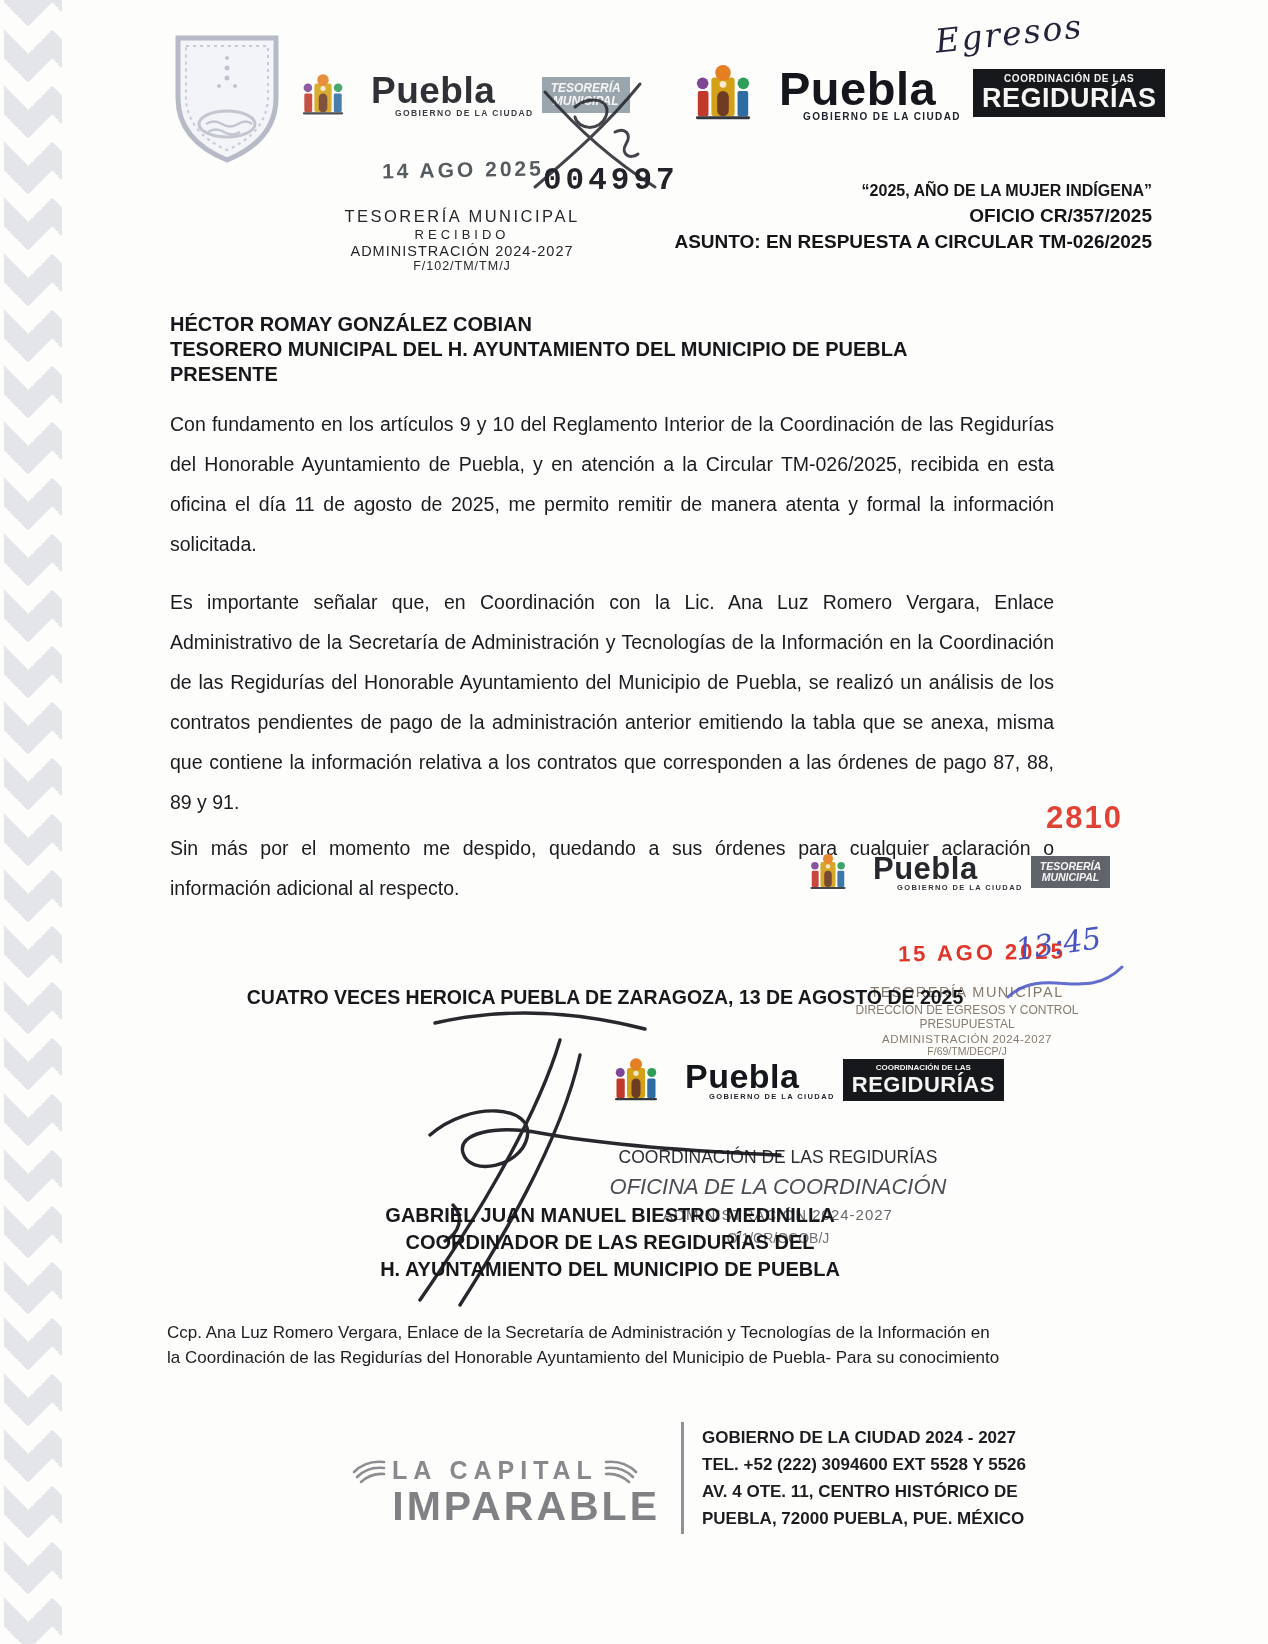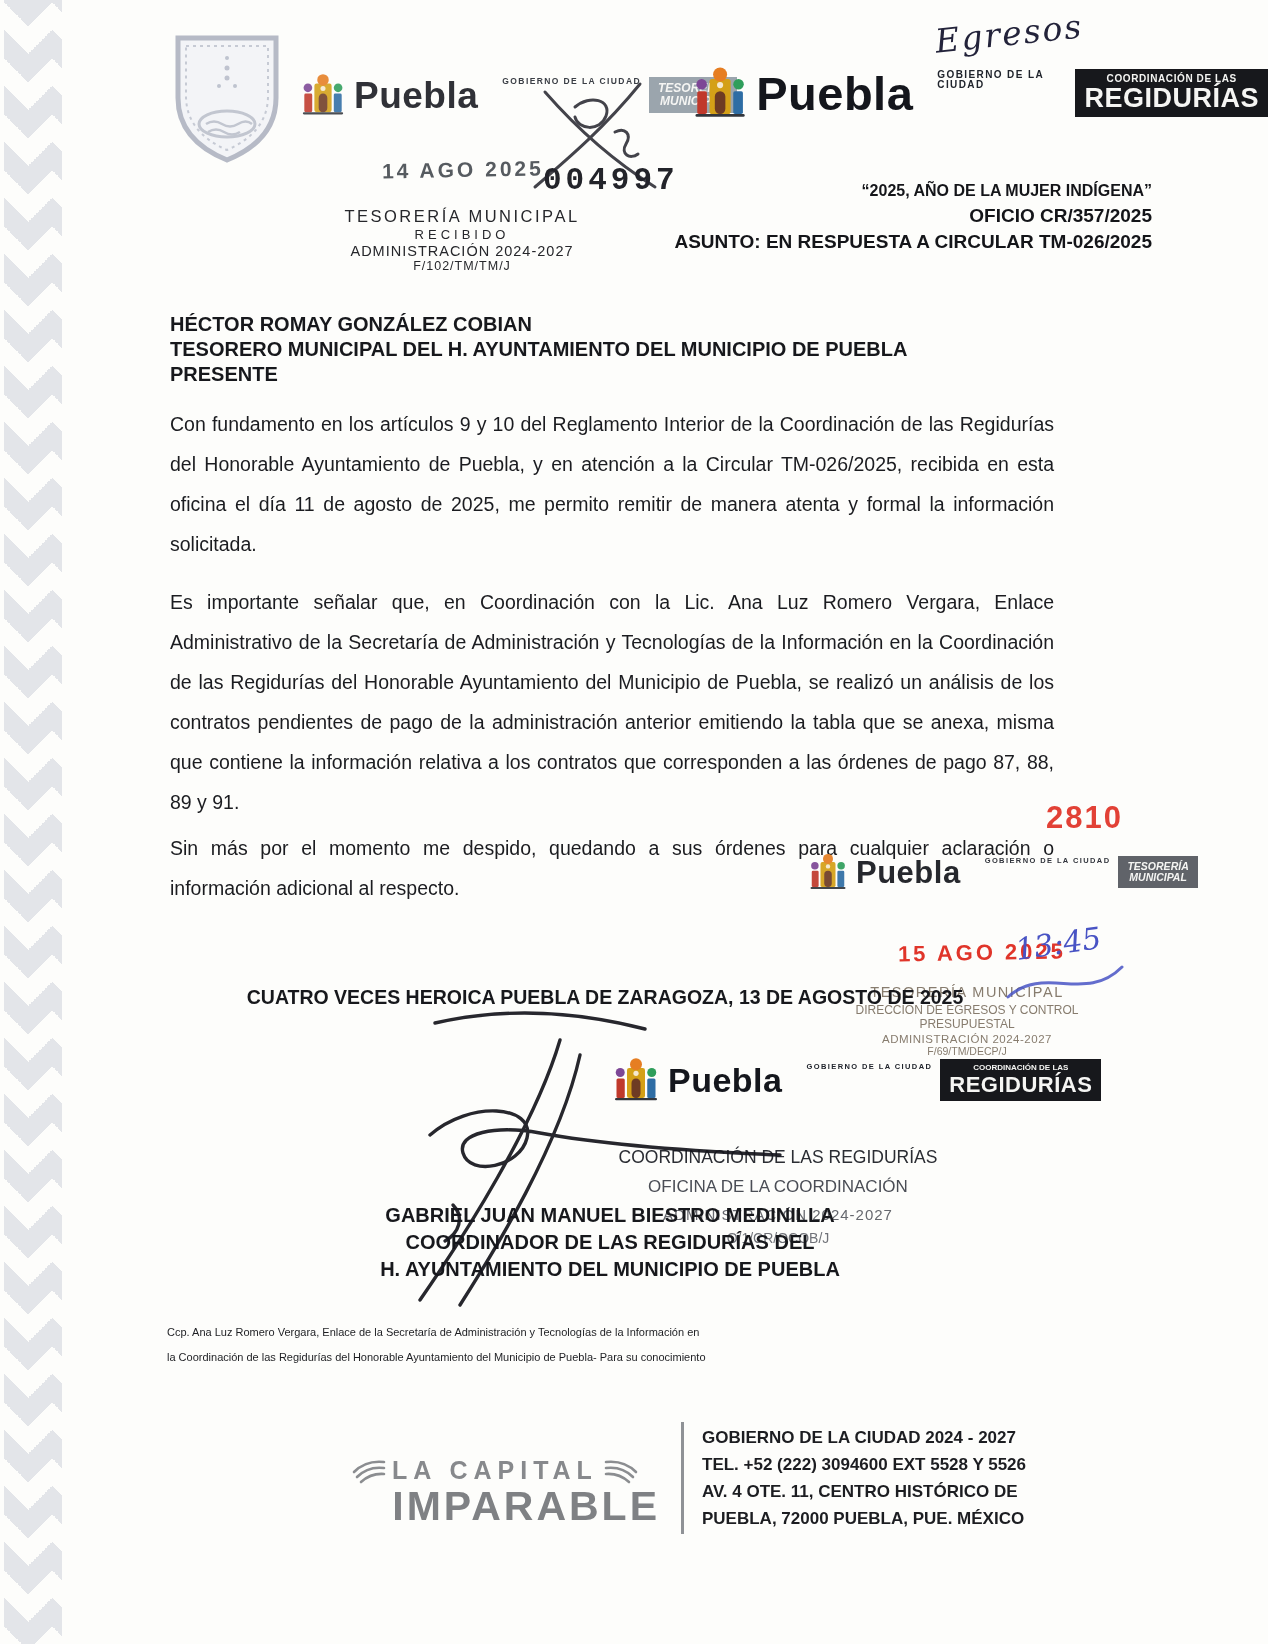--- a/index.html
+++ b/index.html
@@ -15,21 +15,21 @@
       linear-gradient(135deg,#cfd2dc 25%,transparent 25%),
       linear-gradient(225deg,#cfd2dc 25%,transparent 25%),
       linear-gradient(315deg,#cfd2dc 25%,transparent 25%),
       linear-gradient(45deg,#cfd2dc 25%,transparent 25%);
     background-position:-24px 0,-24px 0,0 0,0 0;
     background-size:48px 56px;
   }
   .coat{position:absolute; left:148px; top:28px;}
   
   .brand-row{position:absolute; display:flex; align-items:center; gap:8px;}
-  .brand-text{display:flex; line-height:1;}
+  .brand-text{display:flex; flex-direction:column; line-height:1;margin-left:17px;}
   .brand-name{font-weight:bold; color:#14161c; letter-spacing:.5px;}
   .brand-sub{font-weight:bold; color:#20242c; letter-spacing:1.4px;padding-left:24px;}
   .label-box{color:#f5f5f3; text-align:center; line-height:1.05; padding:5px 9px;}
   .label-box .small{font-weight:bold;}
   .label-box .big{font-weight:800; letter-spacing:.5px;}
   
   .stamp1{left:300px; top:72px; opacity:.88;}
   .stamp1 .brand-name{font-size:37px;}
   .stamp1 .brand-sub{font-size:8.5px;}
   .stamp1 .label-box{background:#8e99a3; font-style:italic;}
@@ -90,27 +90,27 @@
   .sig-svg{position:absolute; left:375px; top:1005px; z-index:5;}
   
   .logo-low{left:612px; top:1056px;}
   .logo-low .brand-name{font-size:34px;}
   .logo-low .brand-sub{font-size:7.5px;}
   .logo-low .label-box{background:#17181c;}
   .logo-low .small{font-size:8px;}
   .logo-low .big{font-size:22px;}
   .coord{position:absolute; left:598px; top:1142px; width:360px; text-align:center; z-index:2;}
   .coord .c1{font-size:17.5px; color:#2b2d33; line-height:30px;}
-  .coord .c2{font-size:17px; color:#4a4d55; line-height:30px;}
+  .coord .c2{font-size:22px; color:#4a4d55; line-height:30px;font-style:italic;}
   .coord .c3{font-size:17px; color:#55585f; line-height:30px;}
   .coord .c4{font-size:15px; color:#66686e; letter-spacing:1px; line-height:25px;}
   .coord .c5{font-size:14px; color:#707278; line-height:22px;}
   .signer{position:absolute; left:320px; top:1202px; width:580px; text-align:center;
     font-weight:bold; font-size:20px; line-height:27px; color:#17181c; z-index:3;}
-  .ccp{position:absolute; left:167px; top:1320px; width:915px; font-size:11px;
+  .ccp{position:absolute; left:167px; top:1320px; width:915px; font-size:17px;
     line-height:25px; color:#1d1e22;}
   
   .cap-logo{position:absolute; left:330px; top:1456px; width:330px; text-align:right;}
   .cap-row{display:flex; align-items:center; justify-content:center; gap:6px;}
   .cap-l1{font-size:25px; font-weight:bold; letter-spacing:6px; color:#87898c;}
   .cap-l2{font-size:41px; font-weight:800; letter-spacing:3px; color:#7f8184; margin-top:-2px;}
   .wing-r{transform:scaleX(-1);}
   .divider{position:absolute; left:681px; top:1422px; width:3px; height:112px; background:#8f9296;}
   .footer-info{position:absolute; left:702px; top:1424px; width:380px; font-size:17px;
     font-weight:bold; line-height:27px; color:#1c1d21;}

